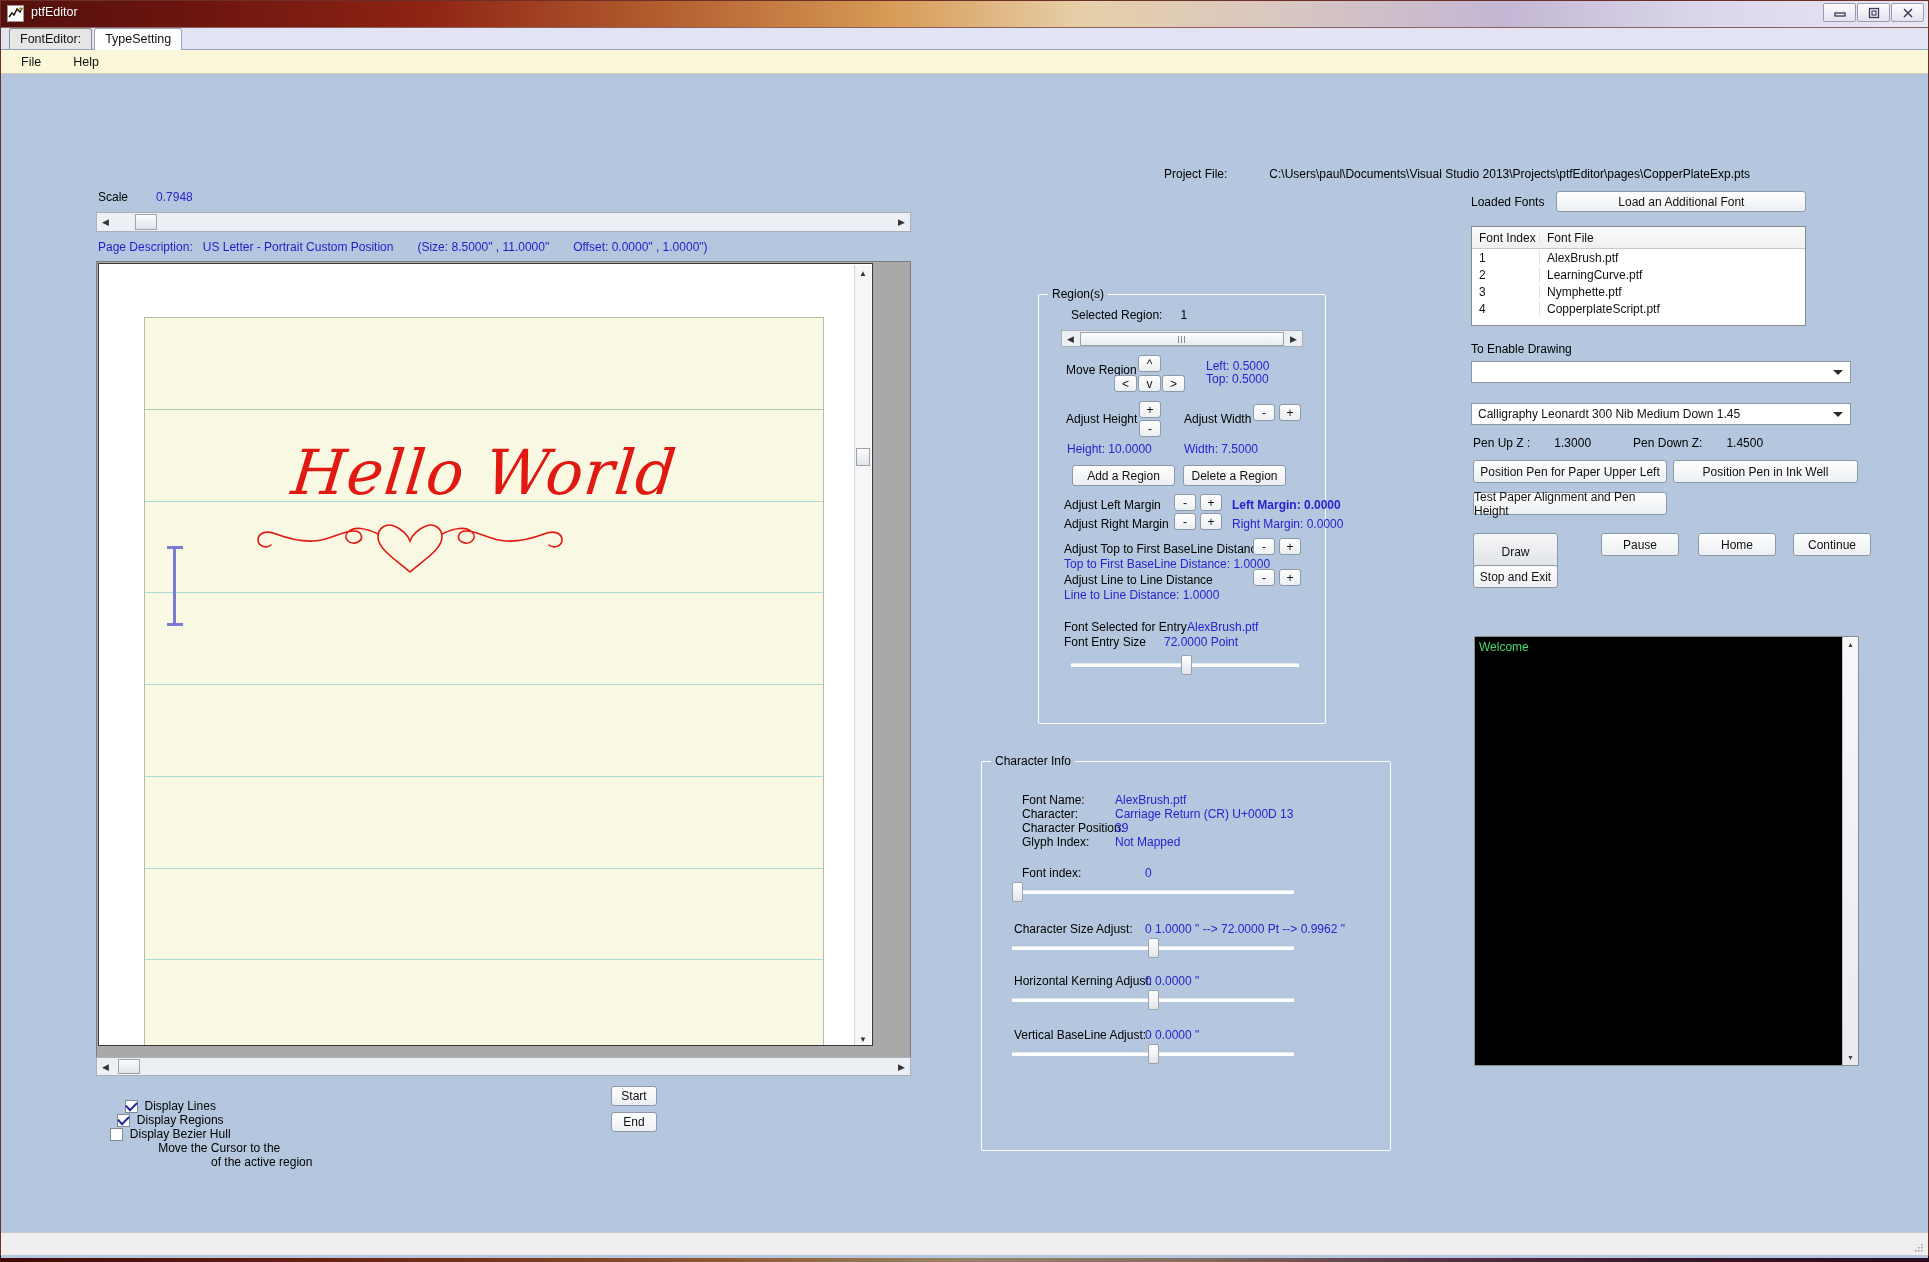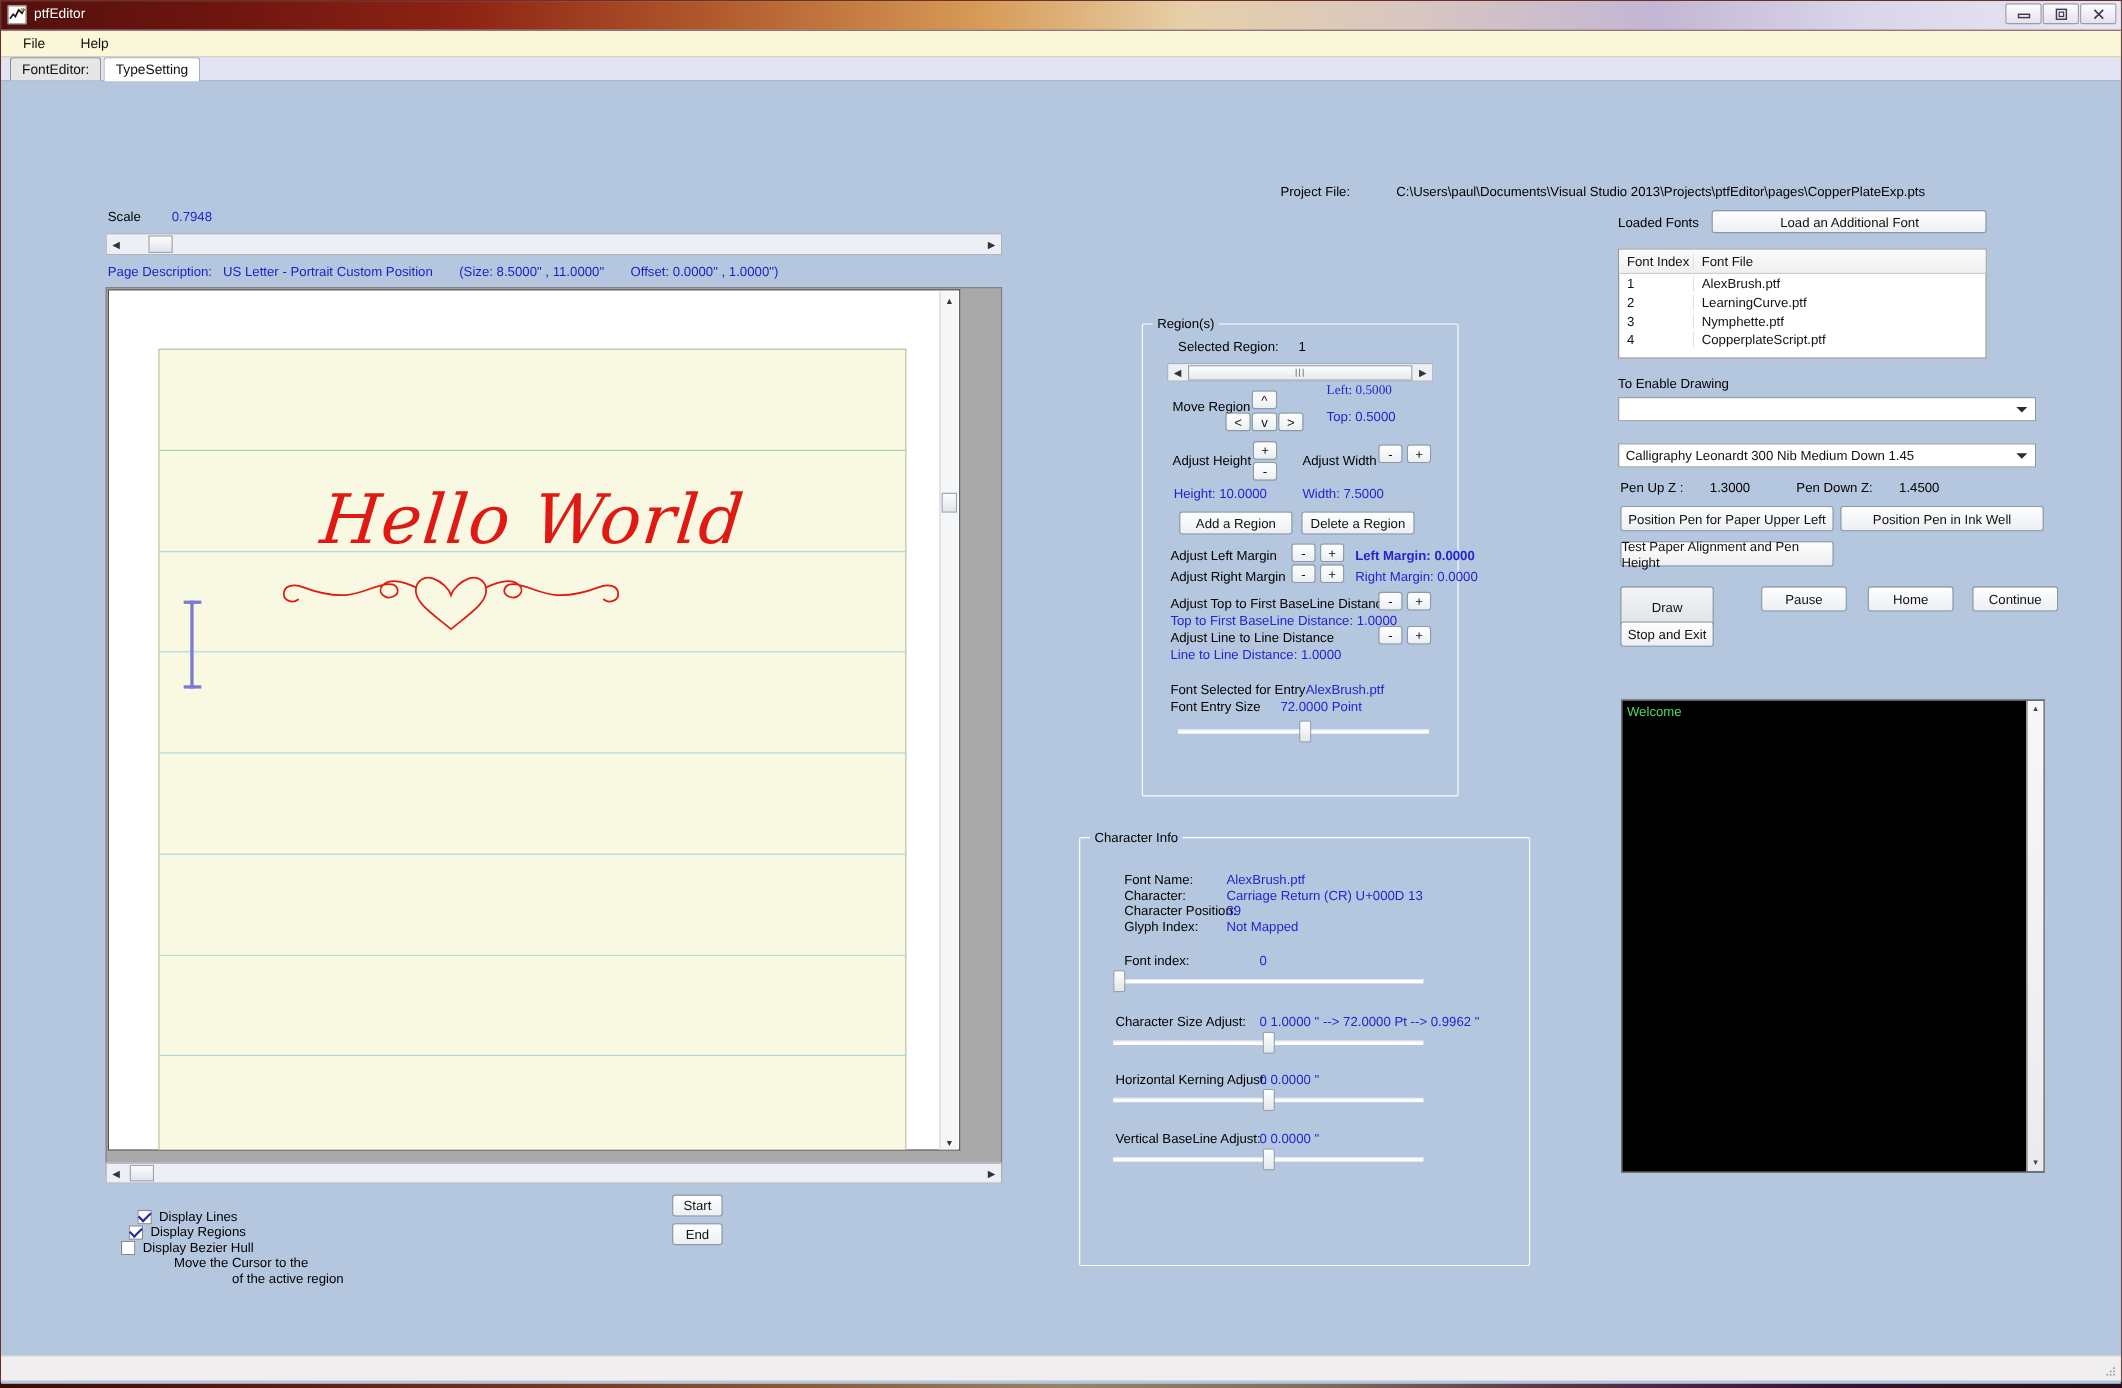--- a/index.html
+++ b/index.html
@@ -237,28 +237,28 @@
           </svg>
       </span>
       <span class="wbtn">
         <svg width="14" height="12" viewBox="0 0 14 12">
             <path d="M3 2 L11 10 M11 2 L3 10" stroke="#3a3a55" stroke-width="1.5" fill="none"></path>
           </svg>
       </span>
     </span>
   </div>
 
+  <div id="tabstrip">
+    <span class="tab">FontEditor:</span>
+    <span class="tab sel">TypeSetting</span>
+  </div>
+
   <div id="menubar">
     <span class="mi">File</span>
     <span class="mi">Help</span>
-  </div>
-
-  <div id="tabstrip">
-    <span class="tab">FontEditor:</span>
-    <span class="tab sel">TypeSetting</span>
   </div>
 
   <div id="content">
 
     <div id="projRow">
       <span class="lbl">Project File:</span>
       <span class="lbl">C:\Users\paul\Documents\Visual Studio 2013\Projects\ptfEditor\pages\CopperPlateExp.pts</span>
     </div>
 
     <div id="scaleRow">
@@ -358,21 +358,21 @@
         <span class="sbArrow">◀</span>
         <span style="flex:1;height:14px;margin:0 1px;background:linear-gradient(180deg,#fdfdfd,#e6eaee);border:1px solid #9aa3ad;box-sizing:border-box;display:flex;align-items:center;justify-content:center;font-size:8px;color:#555;letter-spacing:1px;">|||</span>
         <span class="sbArrow">▶</span>
       </div>
 
       <span class="lbl" style="position:absolute;left:27px;top:68px;">Move Region</span>
       <div class="miniBtn arrBtn" style="position:absolute;left:99px;top:60px;">^</div>
       <div class="miniBtn arrBtn" style="position:absolute;left:75px;top:80px;">&lt;</div>
       <div class="miniBtn arrBtn" style="position:absolute;left:99px;top:80px;">v</div>
       <div class="miniBtn arrBtn" style="position:absolute;left:123px;top:80px;">&gt;</div>
-      <span class="val" style="position:absolute;left:167px;top:52px;font-family:Liberation Serif, serif;">Left: 0.5000</span>
+      <span class="val" style="position:absolute;left:167px;top:64px;">Left: 0.5000</span>
       <span class="val" style="position:absolute;left:167px;top:77px;">Top: 0.5000</span>
 
       <span class="lbl" style="position:absolute;left:27px;top:117px;">Adjust Height</span>
       <div class="miniBtn" style="position:absolute;left:100px;top:106px;">+</div>
       <div class="miniBtn" style="position:absolute;left:100px;top:125px;">-</div>
       <span class="lbl" style="position:absolute;left:145px;top:117px;">Adjust Width</span>
       <div class="miniBtn" style="position:absolute;left:214px;top:109px;">-</div>
       <div class="miniBtn" style="position:absolute;left:240px;top:109px;">+</div>
       <span class="val" style="position:absolute;left:28px;top:147px;">Height: 10.0000</span>
       <span class="val" style="position:absolute;left:145px;top:147px;">Width: 7.5000</span>

